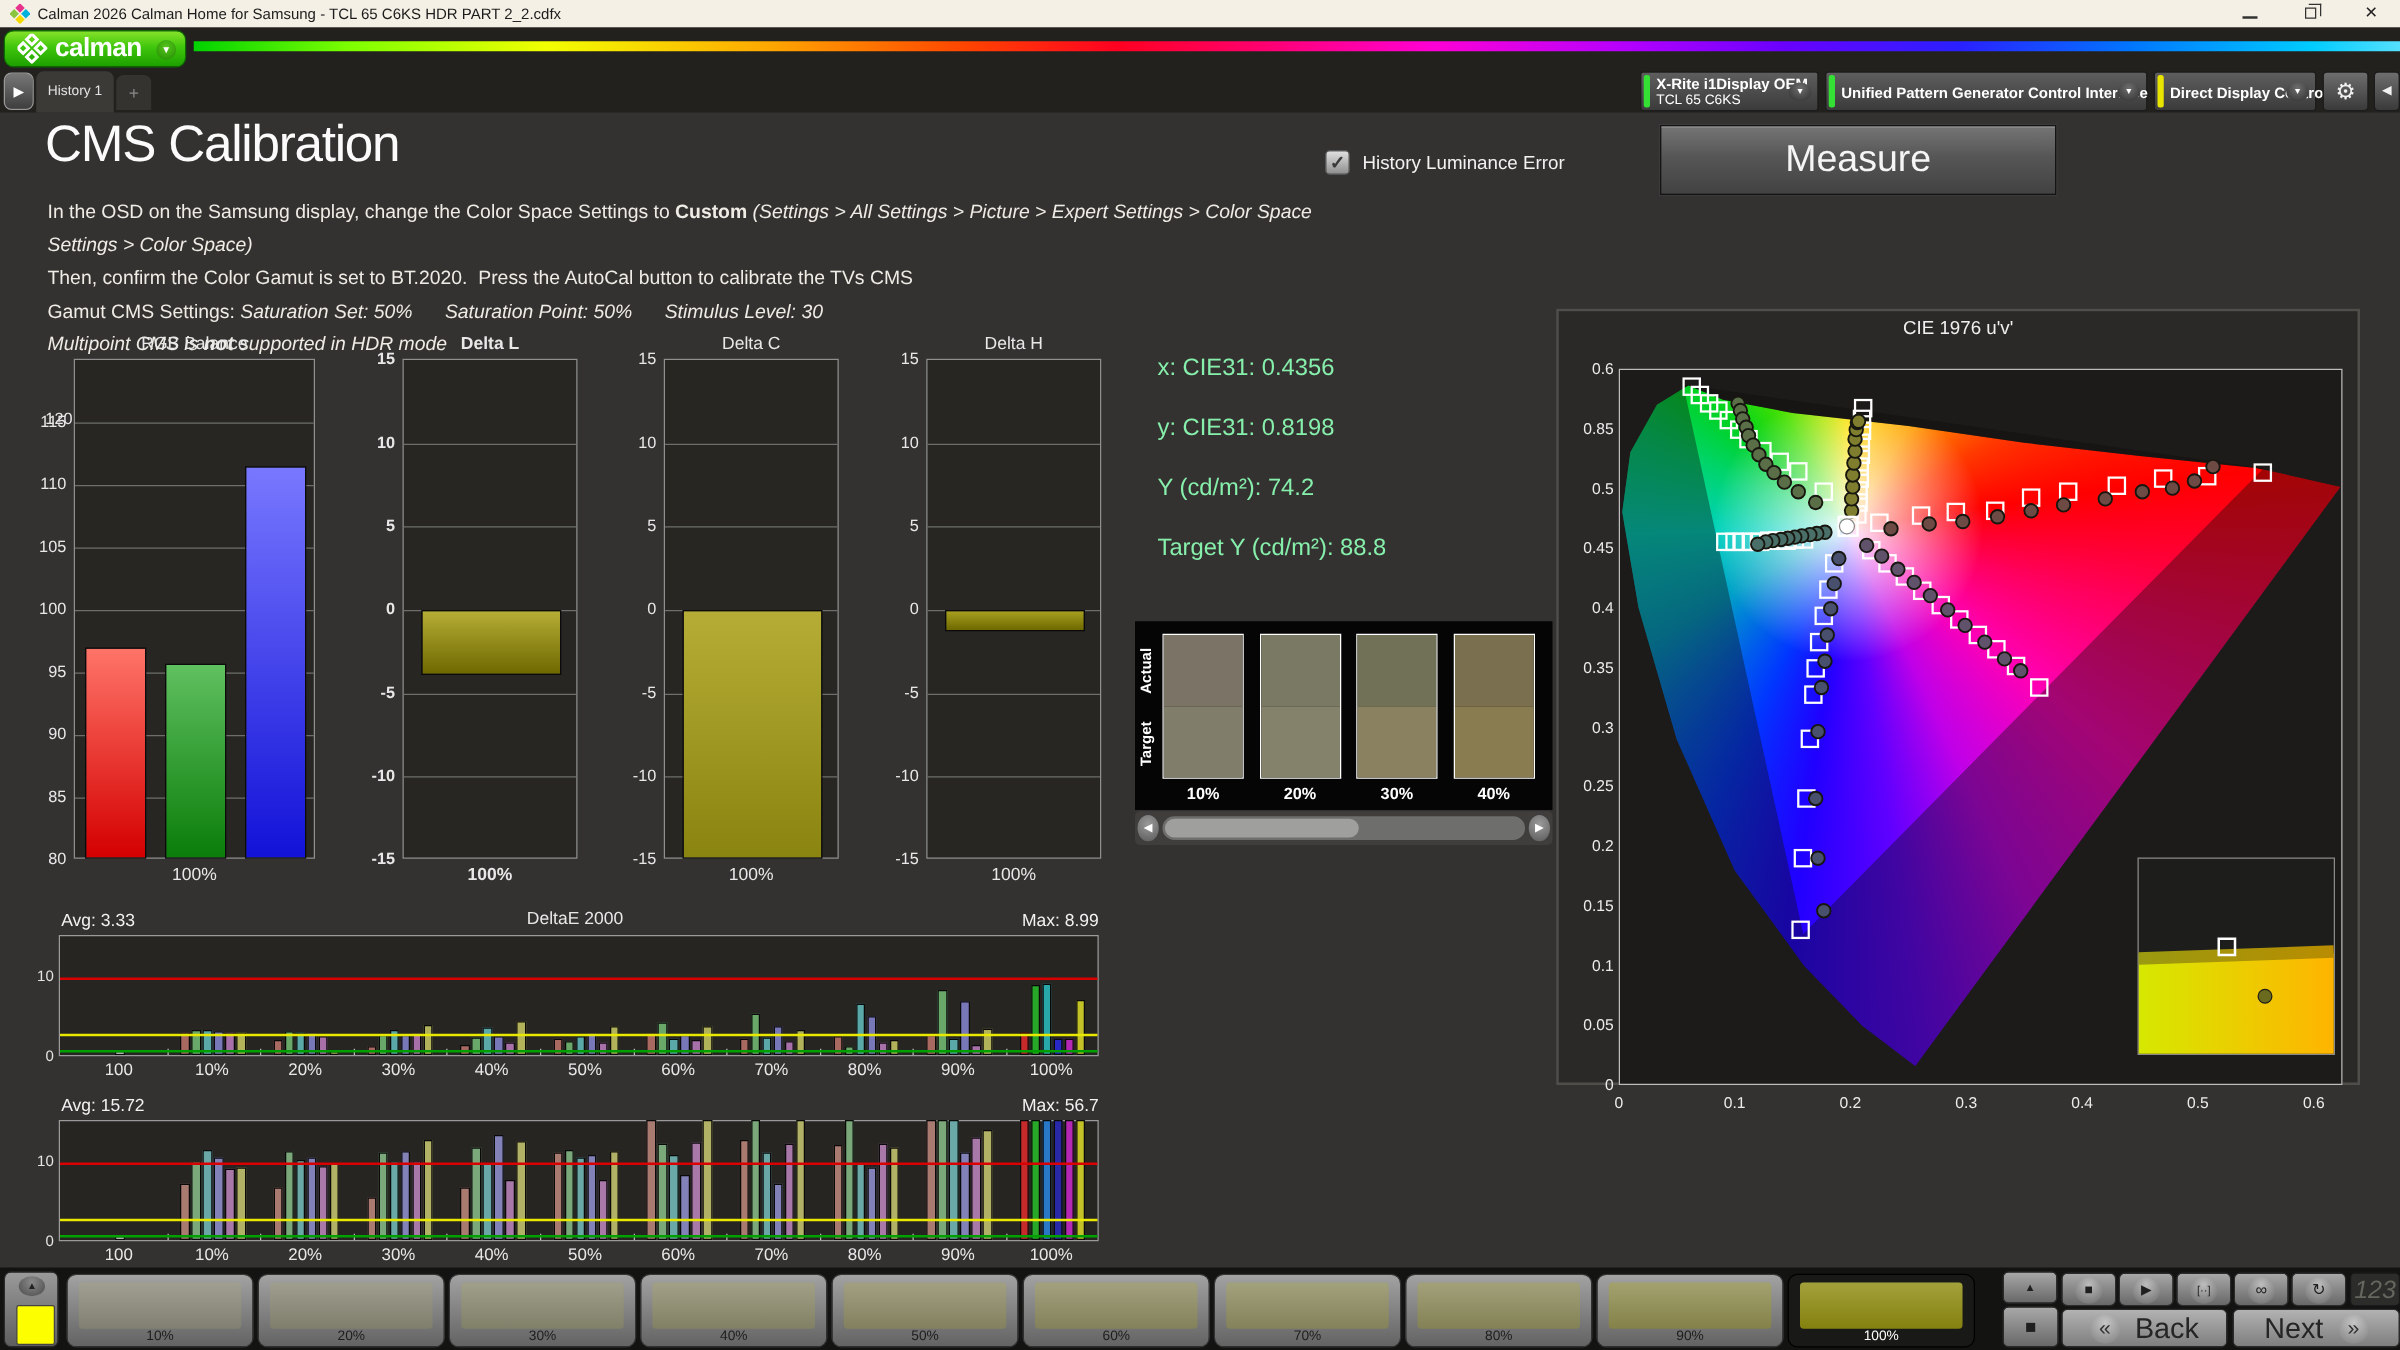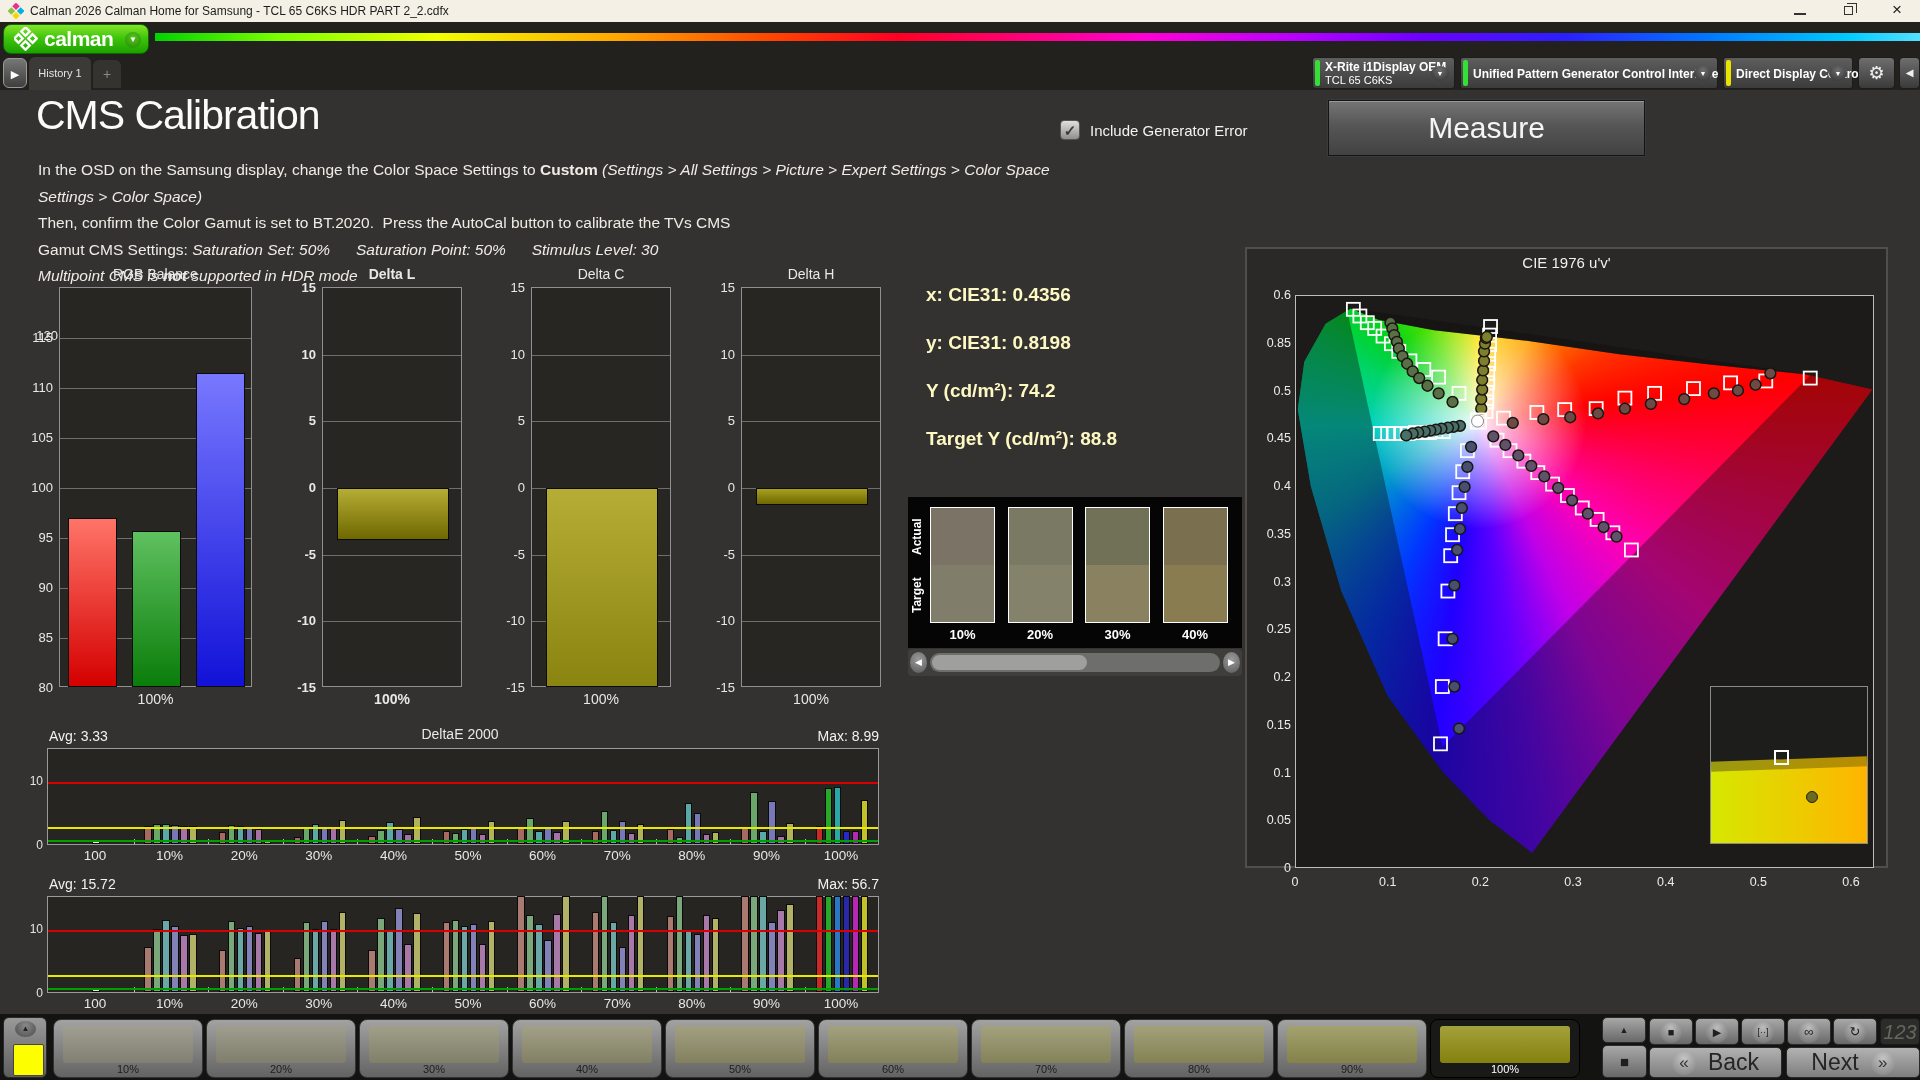--- a/index.html
+++ b/index.html
@@ -61,21 +61,21 @@
   .vchart { position:absolute; }
   .vchart .title { position:absolute; top:0; font-size:14px; color:#e8e8e8; text-align:center; }
   .vchart .plot { position:absolute; background:#272623; border:1px solid #8f8f8f; }
   .vchart .grid { position:absolute; left:0; width:100%; height:1px; background:#6e6e6c; }
   .vchart .ylab { position:absolute; font-size:13px; color:#e8e8e8; text-align:right; transform:translateY(-50%); }
   .vchart .xlab { position:absolute; font-size:14px; color:#e8e8e8; text-align:center; }
   .vchart .bar { position:absolute; border:1.5px solid #0b0b0b; }
 
   
   .readouts { position:absolute; left:926px; top:284px; }
-  .readouts div { font-size:19px; font-weight:bold; color:#fef9c3; margin-bottom:26px; }
+  .readouts div { font-size:19px; font-weight:normal; color:#86efac; margin-bottom:26px; }
 
   
   .swpanel { position:absolute; left:908px; top:497px; width:334px; height:151px; background:#050505; }
   .swpanel .rowlab { position:absolute; left:2px; width:16px; font-size:12px; font-weight:bold; color:#fff;
       writing-mode:vertical-rl; transform:rotate(180deg); text-align:center; }
   .swcol { position:absolute; top:10px; width:65px; }
   .swcol .chips { width:65px; height:116px; border:1.5px solid #fff; }
   .swcol .lbl { margin-top:4px; text-align:center; color:#fff; font-size:13px; font-weight:bold; }
   .swscroll { position:absolute; left:908px; top:649px; width:334px; height:27px; background:#3f3e3c; border-radius:4px; }
   .swscroll .arr { position:absolute; top:3px; width:17px; height:21px; border-radius:50%;
@@ -196,21 +196,21 @@
   <div class="h1">CMS Calibration</div>
   <div class="instr" id="instructions">
       <div style="white-space: pre-wrap;"><span>In the OSD on the Samsung display, change the Color Space Settings to </span><span style="font-weight: bold;">Custom</span><span> </span><span style="font-style: italic;">(Settings &gt; All Settings &gt; Picture &gt; Expert Settings &gt; Color Space Settings &gt; Color Space)</span></div>
       <div style="white-space: pre-wrap;"><span>Then, confirm the Color Gamut is set to BT.2020.  Press the AutoCal button to calibrate the TVs CMS</span></div>
       <div style="white-space: pre-wrap;"><span>Gamut CMS Settings: </span><span style="font-style: italic;">Saturation Set: 50%</span><span>      </span><span style="font-style: italic;">Saturation Point: 50%</span><span>      </span><span style="font-style: italic;">Stimulus Level: 30</span></div>
       <div style="white-space: pre-wrap;"><span style="font-style: italic;">Multipoint CMS is </span><span style="font-weight: bold; font-style: italic;">not</span><span style="font-style: italic;"> supported in HDR mode</span></div>
     </div>
 
   <div class="lum">
     <div class="box">✓</div>
-    <div class="lbl">Include Generator Error</div>
+    <div class="lbl">History Luminance Error</div>
   </div>
   <div class="measure-btn">Measure</div>
 
   <div class="vchart" id="c-rgb" style="left:28px;top:266px;width:230px;height:442px;">
       <div class="title" style="left: 11px; width: 233px;">RGB Balance</div>
       <div class="plot" style="left: 31px; top: 21px; width: 193px; height: 400px;">
         <div class="grid" style="top: 50px;"></div>
         <div class="grid" style="top: 100px;"></div>
         <div class="grid" style="top: 150px;"></div>
         <div class="grid" style="top: 200px;"></div>

